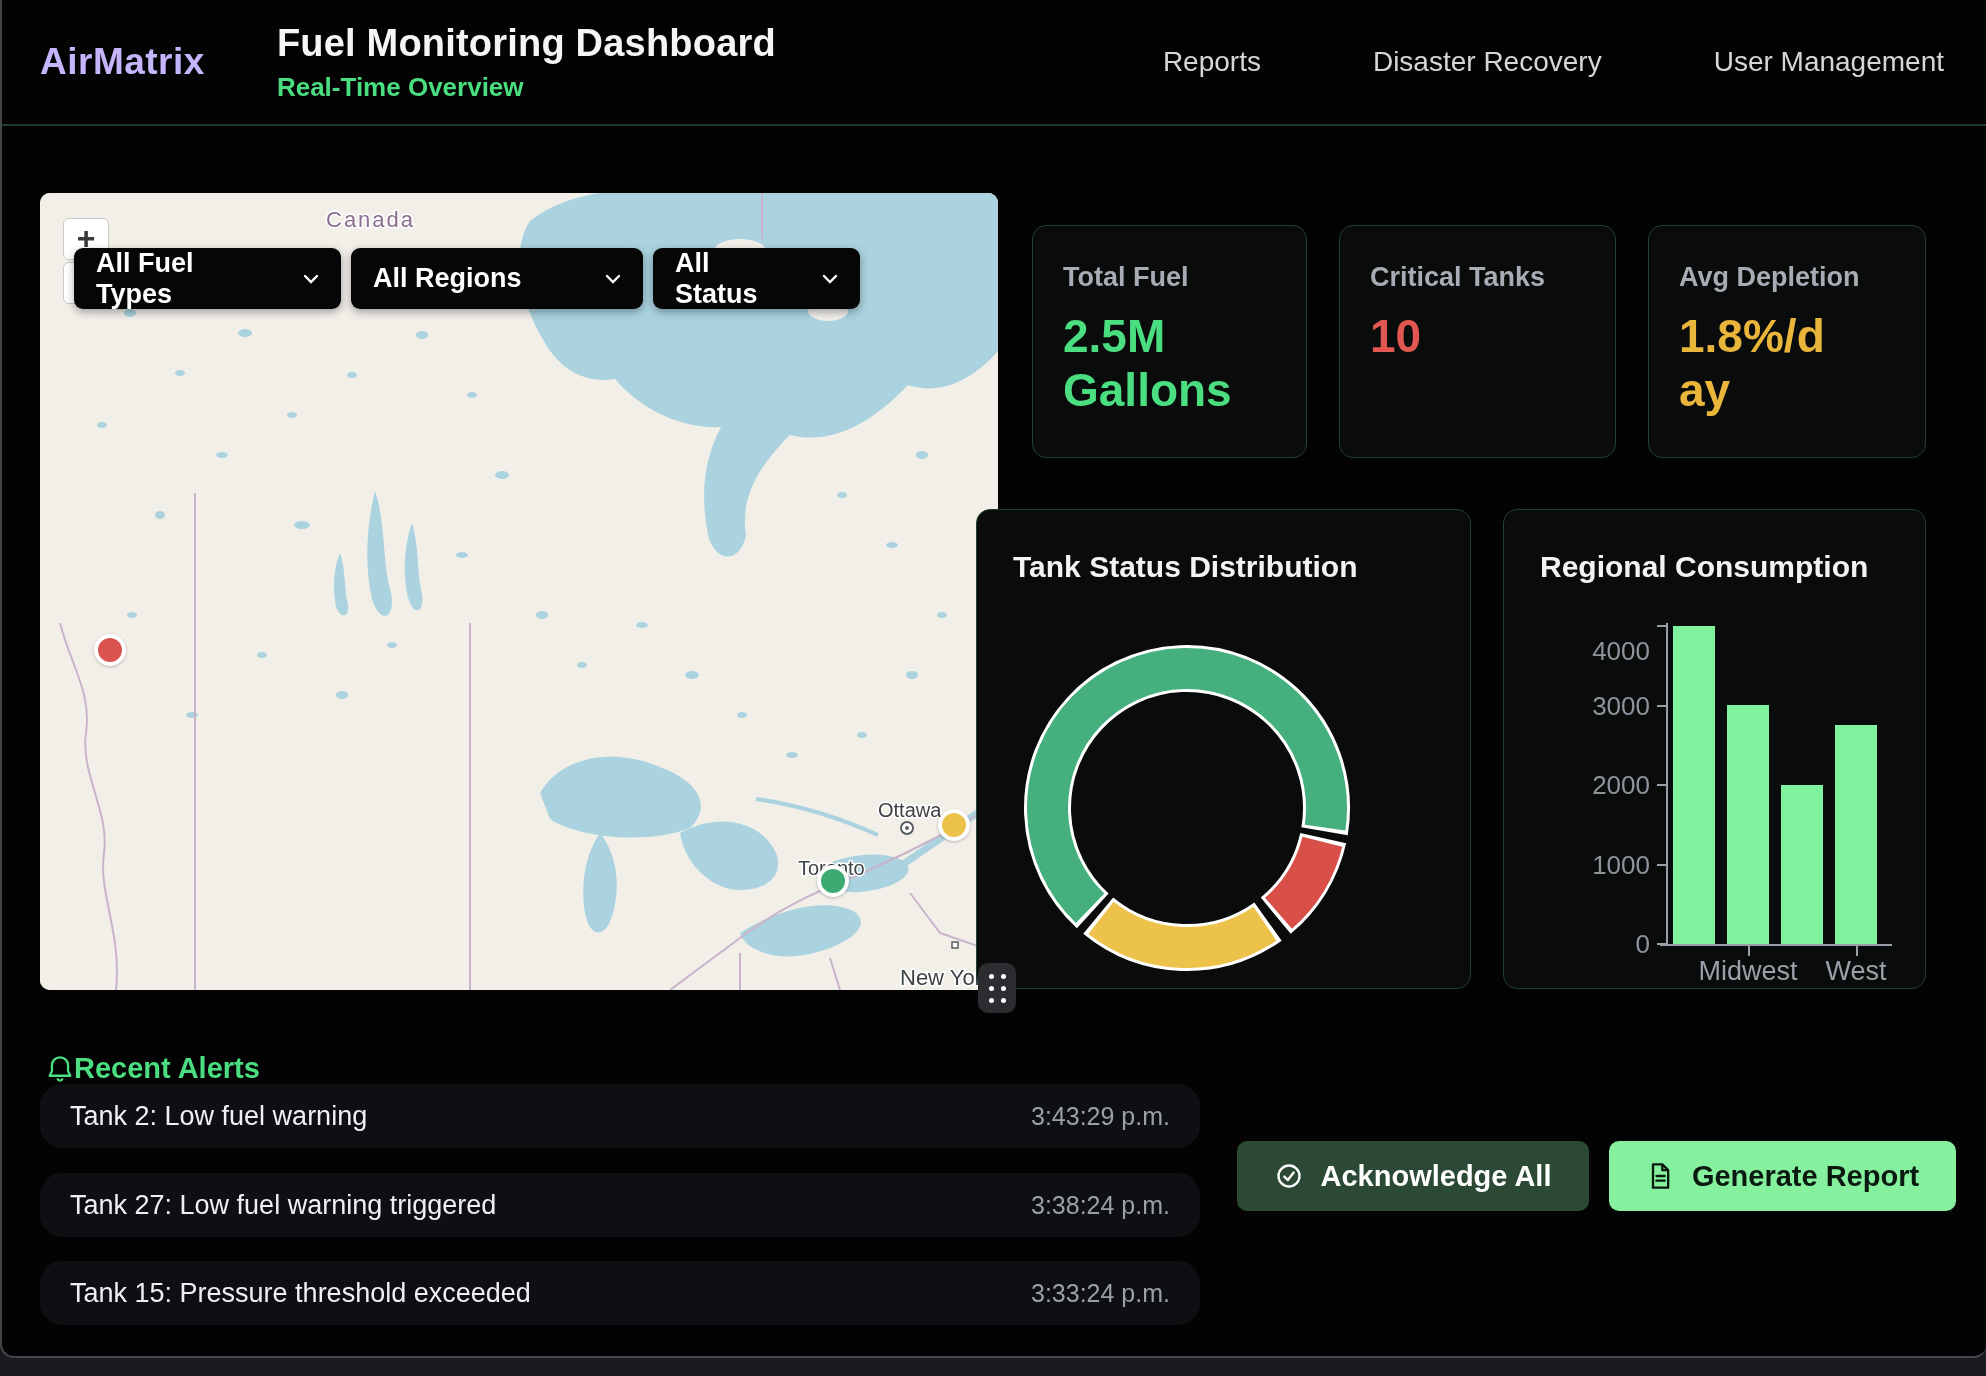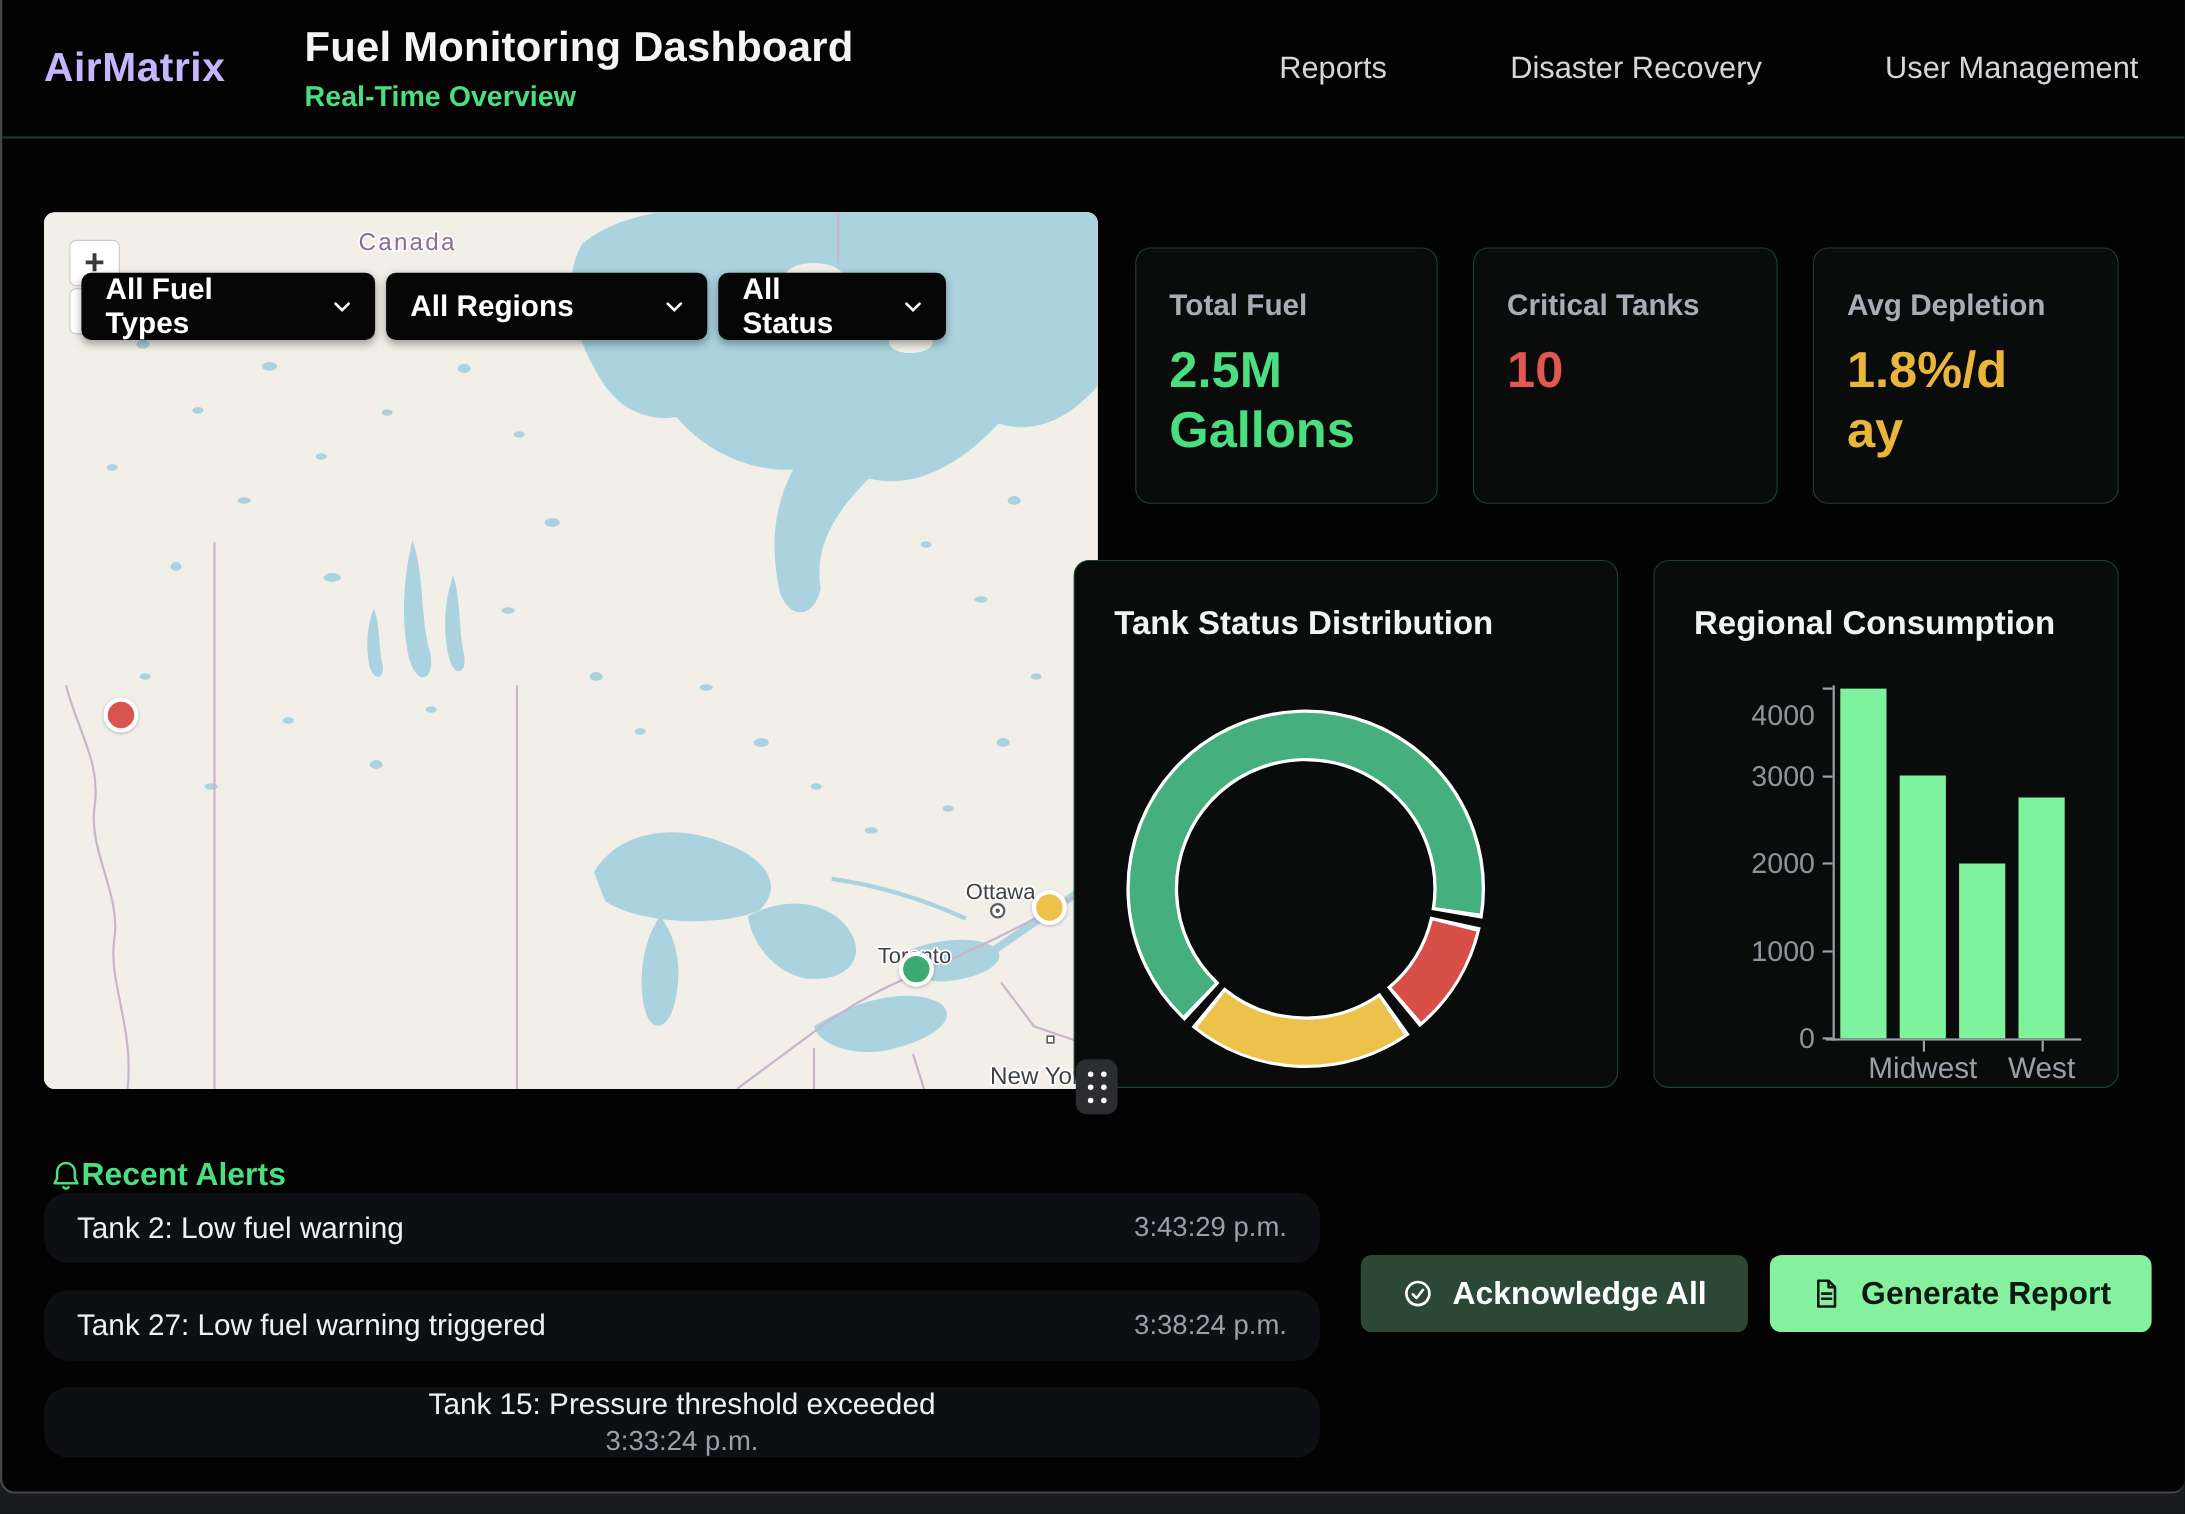--- a/index.html
+++ b/index.html
@@ -68,21 +68,21 @@
   .xlabel { position:absolute; top:446px; transform:translateX(-50%); color:#9aa0a8; font-size:27px; }
   .xtick { position:absolute; top:436px; width:2px; height:10px; background:#9aa0a8; }
 
   
   .alerts-header { position:absolute; left:44px; top:1052px; display:flex; align-items:flex-end; gap:0; }
   .alerts-title { color:#4ade80; font-size:29px; font-weight:700; }
   .alert-row { position:absolute; left:38px; width:1160px; height:64px; background:#0e0f12; border-radius:22px;
                display:flex; align-items:center; padding:0 30px; cursor:pointer; }
   .alert-msg { color:#eef0f2; font-size:27px; flex:1; }
   .alert-time { color:#9ba0a8; font-size:25px; }
-  .row1 { top:1084px; } .row2 { top:1173px; } .row3 { top:1261px;flex-direction:column; }
+  .row1 { top:1084px; } .row2 { top:1173px; } .row3 { top:1261px; }
 
   
   .btn { position:absolute; height:70px; border-radius:10px; border:none; display:flex; align-items:center;
          justify-content:center; gap:18px; font-size:29px; font-weight:700; cursor:pointer;
          font-family:"Liberation Sans", sans-serif; }
   .btn-ack { left:1235px; top:1141px; width:352px; background:#2b4934; color:#fff; }
   .btn-gen { left:1607px; top:1141px; width:347px; background:#85f19e; color:#0b1a10; }
 </style>
 </head>
 <body>

